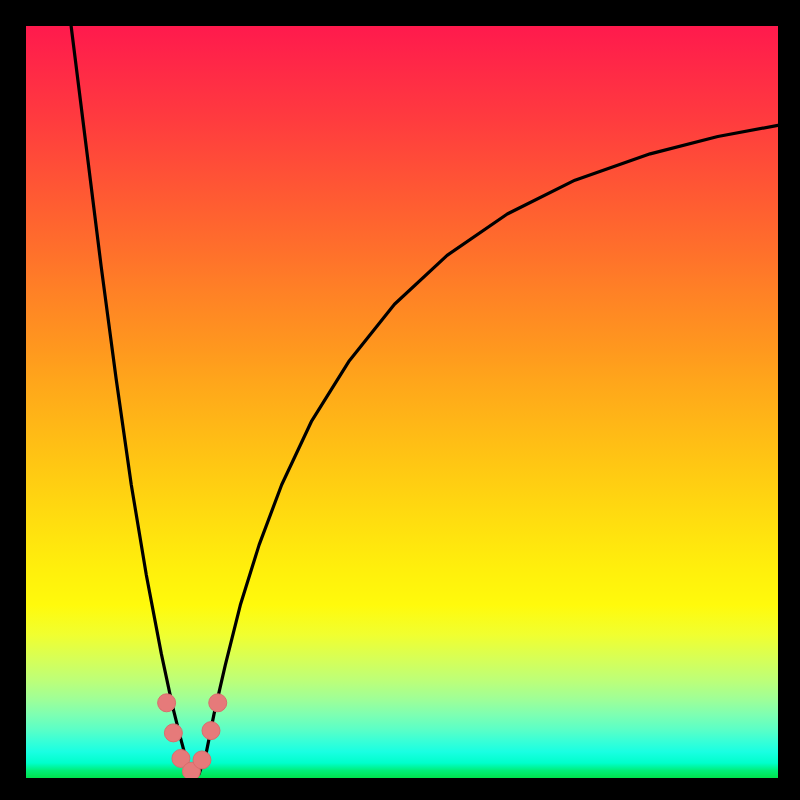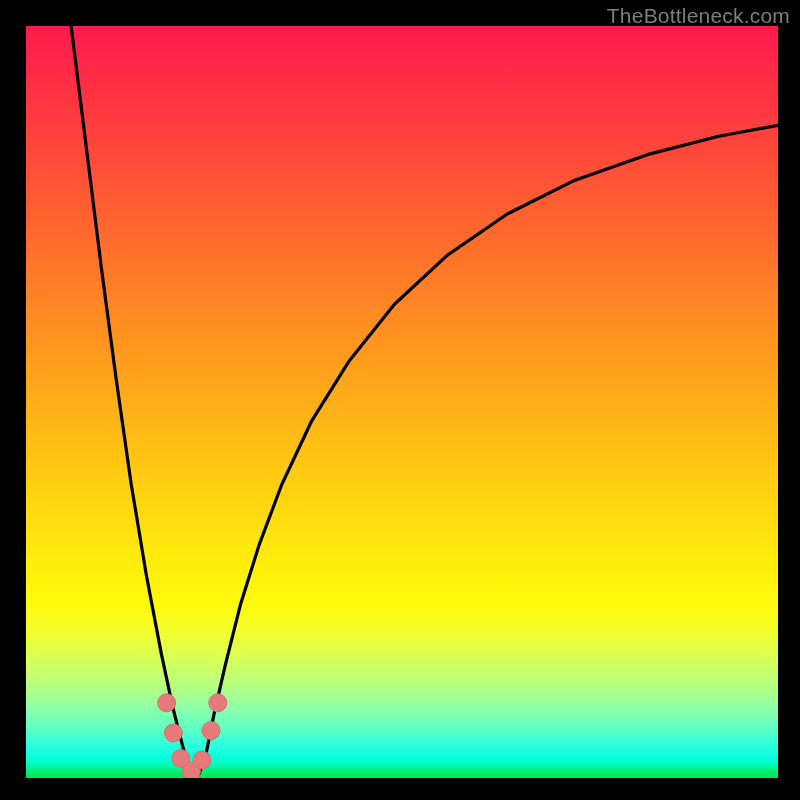--- a/index.html
+++ b/index.html
@@ -83,14 +83,13 @@
           <circle cx="140.62" cy="676.80" r="9" fill="#e67a7a" stroke="#d96d6d" stroke-width="1"></circle>
           <circle cx="147.39" cy="706.88" r="9" fill="#e67a7a" stroke="#d96d6d" stroke-width="1"></circle>
           <circle cx="154.91" cy="732.45" r="9" fill="#e67a7a" stroke="#d96d6d" stroke-width="1"></circle>
           <circle cx="165.44" cy="745.23" r="9" fill="#e67a7a" stroke="#d96d6d" stroke-width="1"></circle>
           <circle cx="175.97" cy="733.95" r="9" fill="#e67a7a" stroke="#d96d6d" stroke-width="1"></circle>
           <circle cx="184.99" cy="704.62" r="9" fill="#e67a7a" stroke="#d96d6d" stroke-width="1"></circle>
           <circle cx="191.76" cy="676.80" r="9" fill="#e67a7a" stroke="#d96d6d" stroke-width="1"></circle>
         </g>
     </svg>
   </div>
-  <div class="watermark">TheBottleneck.com</div>
 </div>
 
 </body></html>

